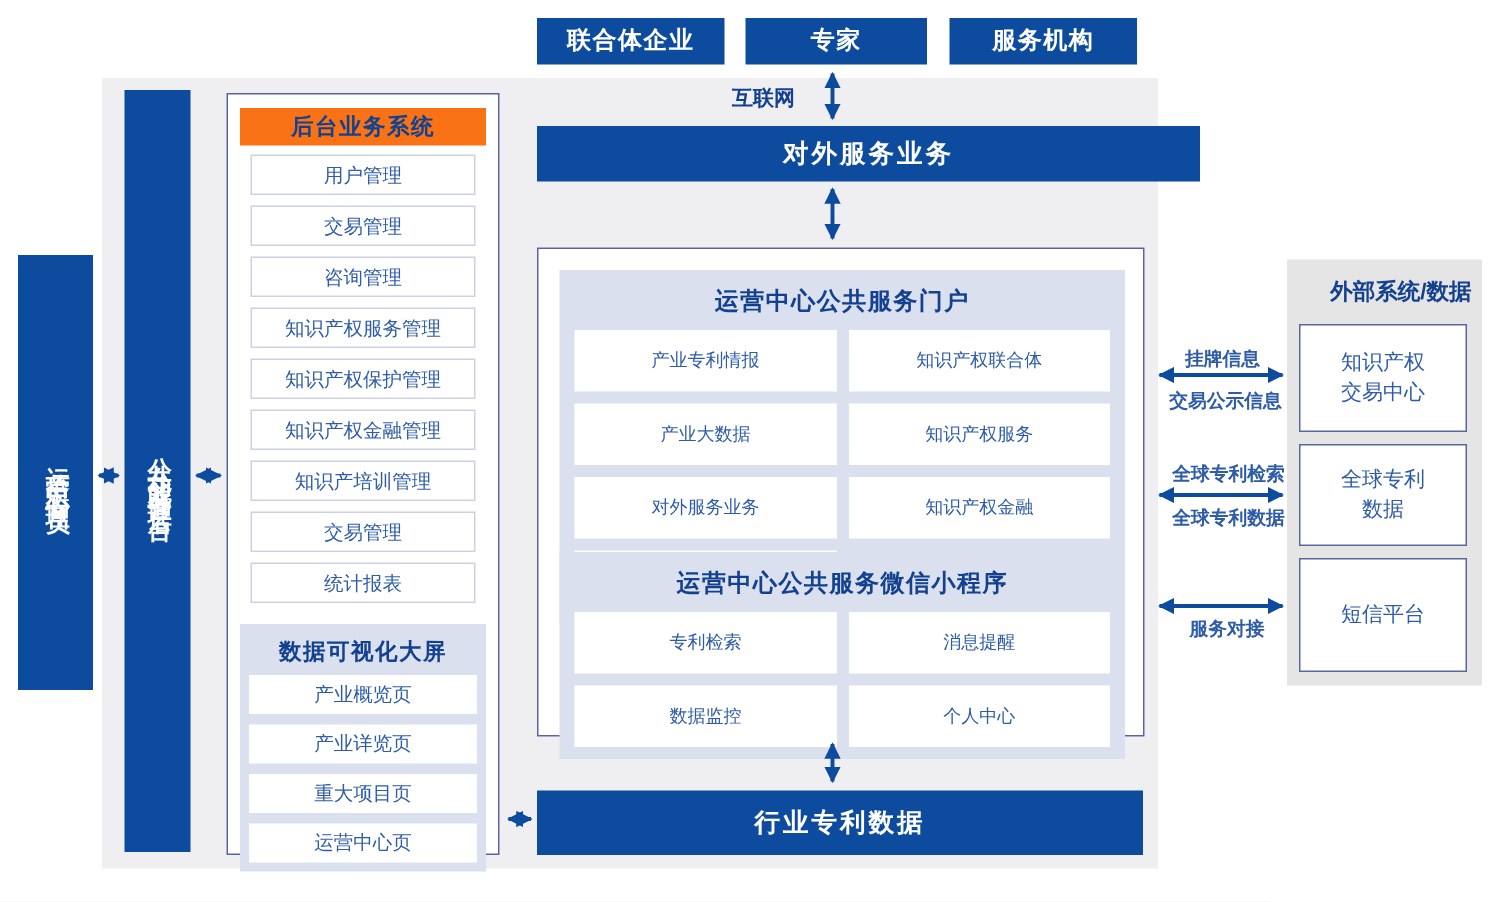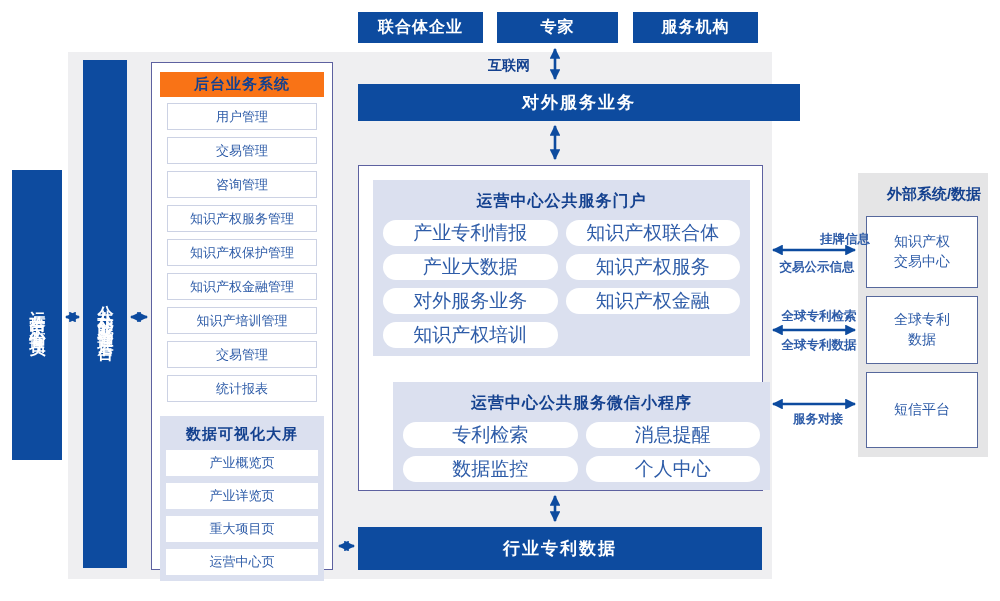--- a/index.html
+++ b/index.html
@@ -36,21 +36,21 @@
   .left-list{display:flex;flex-direction:column;gap:7px;margin:0 7px;}
   .left-list .w-item{height:25px;}
   .dash-panel{margin-top:14px;padding:6px;box-sizing:border-box;text-align:center;}
   .dash-panel .lav-head{background:none;height:24px;margin-bottom:4px;}
   .dash-list{display:flex;flex-direction:column;gap:7px;}
   .dash-list .w-item{height:26px;}
   .center-box{left:358px;top:165px;width:405px;height:326px;box-sizing:border-box;}
   .center-panel{left:14px;width:377px;box-sizing:border-box;padding:8px 10px;}
   .center-panel .lav-head{background:none;height:26px;margin-bottom:6px;font-size:16px;}
   .grid2{display:grid;grid-template-columns:1fr 1fr;gap:8px;}
-  .grid2 .w-item{height:26px;font-size:19px;border-radius:13px;}
+  .grid2 .w-item{height:41px;font-size:12px;}
   .right-panel{left:858px;top:173px;width:130px;height:284px;background:#e5e5e6;}
   .right-head{
     left:0;top:12px;width:152px;text-align:center;color:#14418f;
     font-weight:bold;font-size:15px;
   }
   .sys-box{
     width:112px;left:8px;background:#ffffff;border:1px solid #56689c;
     color:#2e5ca8;font-size:14px;display:flex;align-items:center;justify-content:center;
     text-align:center;white-space:pre-line;box-sizing:border-box;line-height:1.4;
   }
@@ -118,21 +118,21 @@
     <div class="grid2">
       <div class="w-item">产业专利情报</div>
       <div class="w-item">知识产权联合体</div>
       <div class="w-item">产业大数据</div>
       <div class="w-item">知识产权服务</div>
       <div class="w-item">对外服务业务</div>
       <div class="w-item">知识产权金融</div>
       <div class="w-item">知识产权培训</div>
     </div>
   </div>
-  <div class="abs lav-panel center-panel" style="top:216px;margin-left:20px;">
+  <div class="abs lav-panel center-panel" style="top:202px;">
     <div class="lav-head">运营中心公共服务微信小程序</div>
     <div class="grid2">
       <div class="w-item">专利检索</div>
       <div class="w-item">消息提醒</div>
       <div class="w-item">数据监控</div>
       <div class="w-item">个人中心</div>
     </div>
   </div>
 </div>
 
@@ -142,21 +142,21 @@
 
 <div class="abs right-panel">
   <div class="abs right-head">外部系统/数据</div>
   <div class="abs sys-box" style="top:43px;height:72px;">知识产权
 交易中心</div>
   <div class="abs sys-box" style="top:123px;height:68px;">全球专利
 数据</div>
   <div class="abs sys-box" style="top:199px;height:76px;">短信平台</div>
 </div>
 
-<div class="abs link-label" style="left:795px;top:231px;width:100px;">挂牌信息</div>
+<div class="abs link-label" style="left:765px;top:231px;width:100px;">挂牌信息</div>
 <div class="abs link-label" style="left:757px;top:259px;width:120px;">交易公示信息</div>
 <div class="abs link-label" style="left:759px;top:308px;width:120px;">全球专利检索</div>
 <div class="abs link-label" style="left:759px;top:337px;width:120px;">全球专利数据</div>
 <div class="abs link-label" style="left:768px;top:411px;width:100px;">服务对接</div>
 
 <svg class="abs arrows" xmlns="http://www.w3.org/2000/svg">
   <defs>
     <marker id="ah" viewBox="0 0 10 10" refX="9" refY="5" markerWidth="4.2" markerHeight="4.2" orient="auto-start-reverse">
       <path d="M0,0 L10,5 L0,10 z" fill="#0d4b9f"></path>
     </marker>

